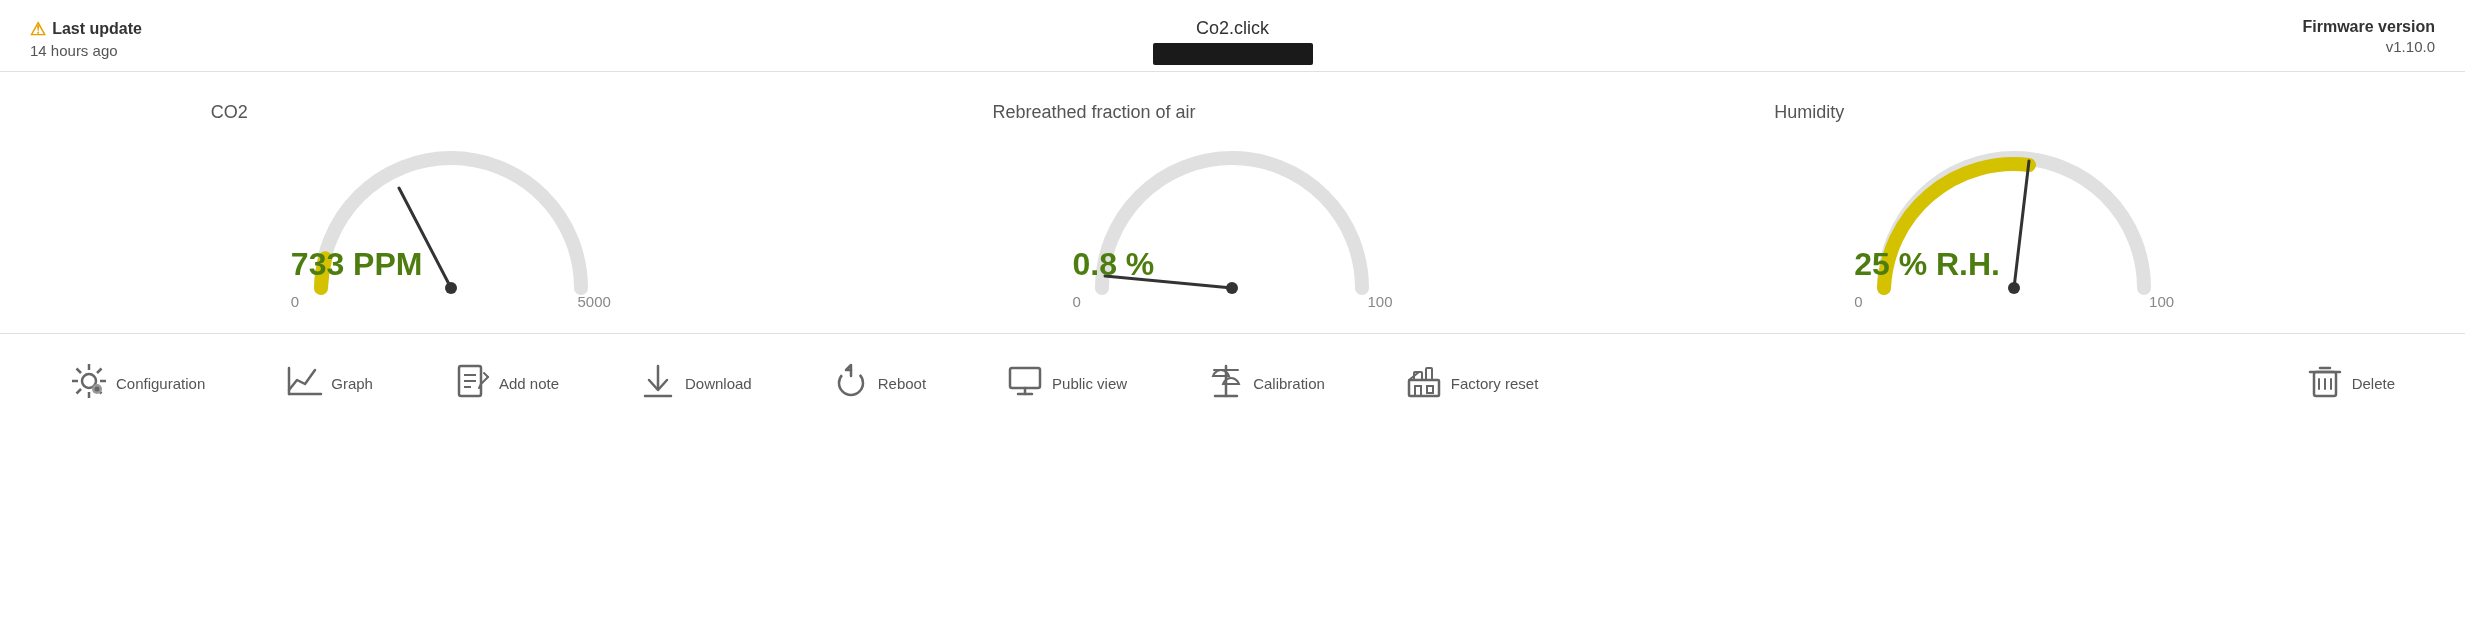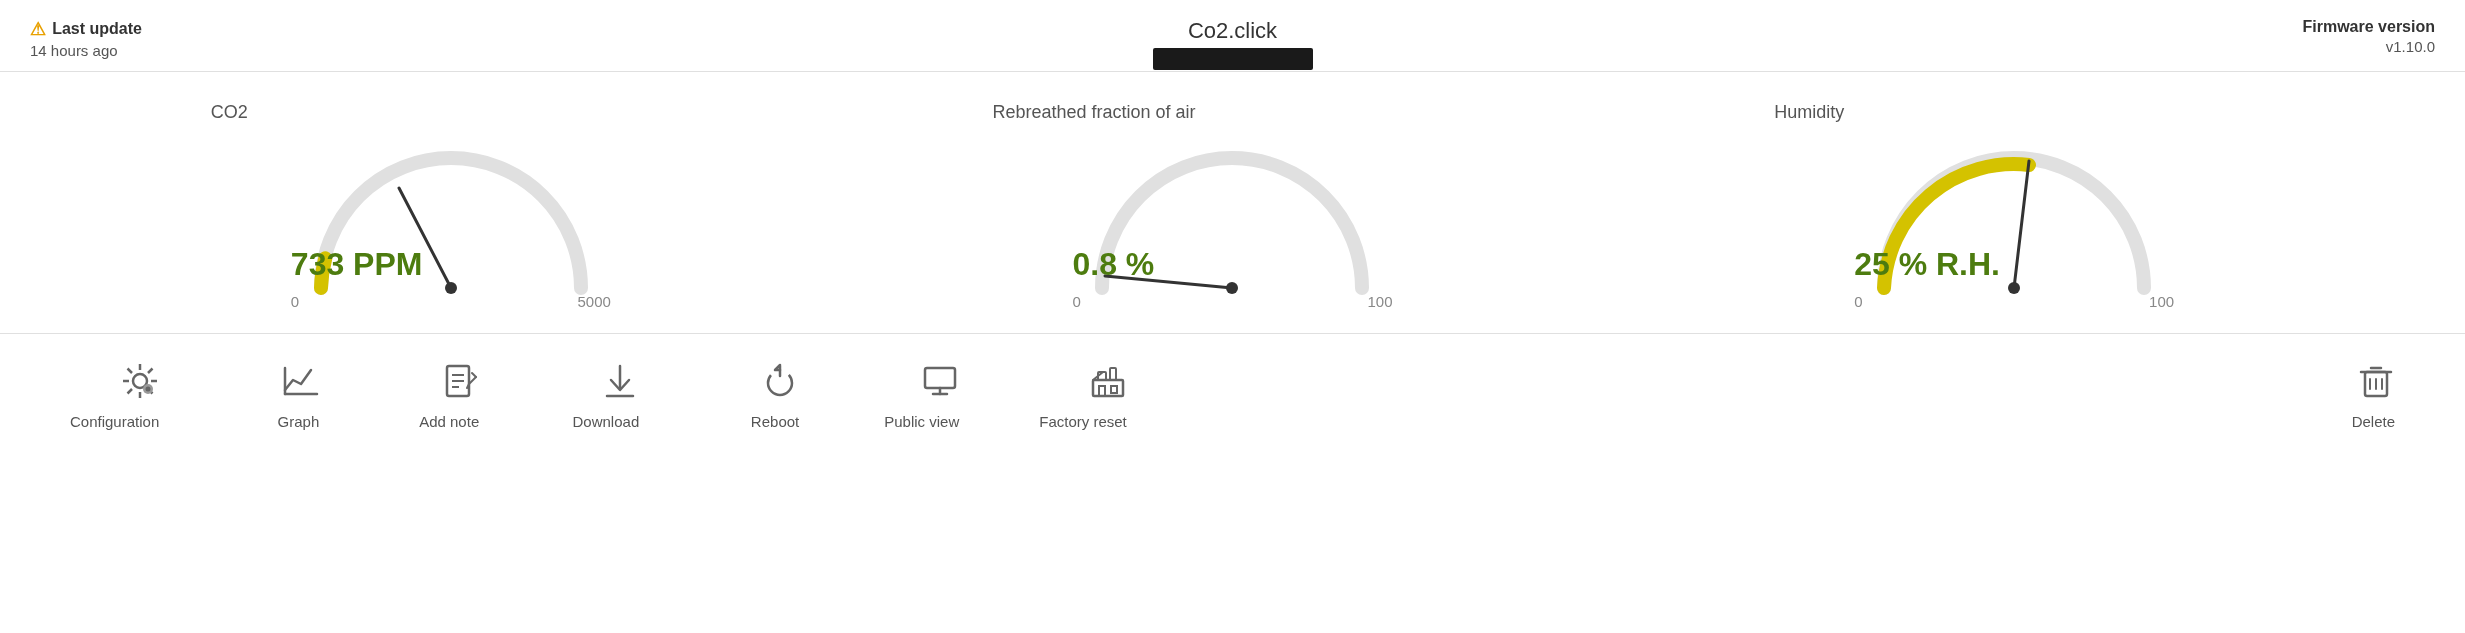--- a/index.html
+++ b/index.html
@@ -25,21 +25,21 @@
       position: absolute;
       left: 50%;
       transform: translateX(-50%);
       top: 18px;
       display: flex;
       flex-direction: column;
       align-items: center;
       gap: 4px;
     }
     .site-title {
-      font-size: 22px;
+      font-size: 18px;
       font-weight: 500;
       color: #333;
     }
     .device-id-bar {
       background: #1a1a1a;
       color: #1a1a1a;
       width: 160px;
       height: 22px;
       border-radius: 2px;
     }
@@ -114,22 +114,22 @@
 
     
     .toolbar {
       display: flex;
       align-items: center;
       padding: 16px 30px;
       gap: 0;
     }
     .toolbar-item {
       display: flex;
-      flex-direction: column;
-      align-items: flex-end;
+      flex-direction: row;
+      align-items: center;
       gap: 8px;
       padding: 12px 40px;
       cursor: pointer;
       color: #666;
       min-width: 160px;
     }
     .toolbar-icon {
       font-size: 32px;
       color: #666;
       line-height: 1;
@@ -305,20 +305,32 @@
     <span class="toolbar-icon">
       <svg width="38" height="38" viewBox="0 0 38 38" fill="none">
         <rect x="4" y="6" width="30" height="20" rx="2" stroke="#666" stroke-width="2.5" fill="none"></rect>
         <line x1="12" y1="32" x2="26" y2="32" stroke="#666" stroke-width="2.5" stroke-linecap="round"></line>
         <line x1="19" y1="26" x2="19" y2="32" stroke="#666" stroke-width="2.5" stroke-linecap="round"></line>
       </svg>
     </span>
     <span class="toolbar-label">Public view</span>
   </div>
 
+  <div class="toolbar-item">
+    <span class="toolbar-icon">
+      <svg width="38" height="38" viewBox="0 0 38 38" fill="none">
+        <line x1="19" y1="4" x2="19" y2="34" stroke="#666" stroke-width="2.5" stroke-linecap="round"></line>
+        <line x1="8" y1="34" x2="30" y2="34" stroke="#666" stroke-width="2.5" stroke-linecap="round"></line>
+        <path d="M6 14 C6 14 8 8 14 8 C20 8 22 14 22 14 Z" stroke="#666" stroke-width="2" fill="none"></path>
+        <path d="M16 22 C16 22 18 16 24 16 C30 16 32 22 32 22 Z" stroke="#666" stroke-width="2" fill="none"></path>
+        <line x1="7" y1="8" x2="31" y2="8" stroke="#666" stroke-width="2" stroke-linecap="round"></line>
+      </svg>
+    </span>
+    <span class="toolbar-label">Calibration</span>
+  </div>
 
   <div class="toolbar-item">
     <span class="toolbar-icon">
       <svg width="38" height="38" viewBox="0 0 38 38" fill="none">
         <rect x="4" y="18" width="30" height="16" rx="1" stroke="#666" stroke-width="2.5" fill="none"></rect>
         <rect x="9" y="10" width="8" height="8" rx="1" stroke="#666" stroke-width="2" fill="none"></rect>
         <rect x="21" y="6" width="6" height="12" rx="1" stroke="#666" stroke-width="2" fill="none"></rect>
         <line x1="4" y1="18" x2="14" y2="10" stroke="#666" stroke-width="2" stroke-linecap="round"></line>
         <rect x="10" y="24" width="6" height="10" stroke="#666" stroke-width="2" fill="none"></rect>
         <rect x="22" y="24" width="6" height="7" stroke="#666" stroke-width="2" fill="none"></rect>

